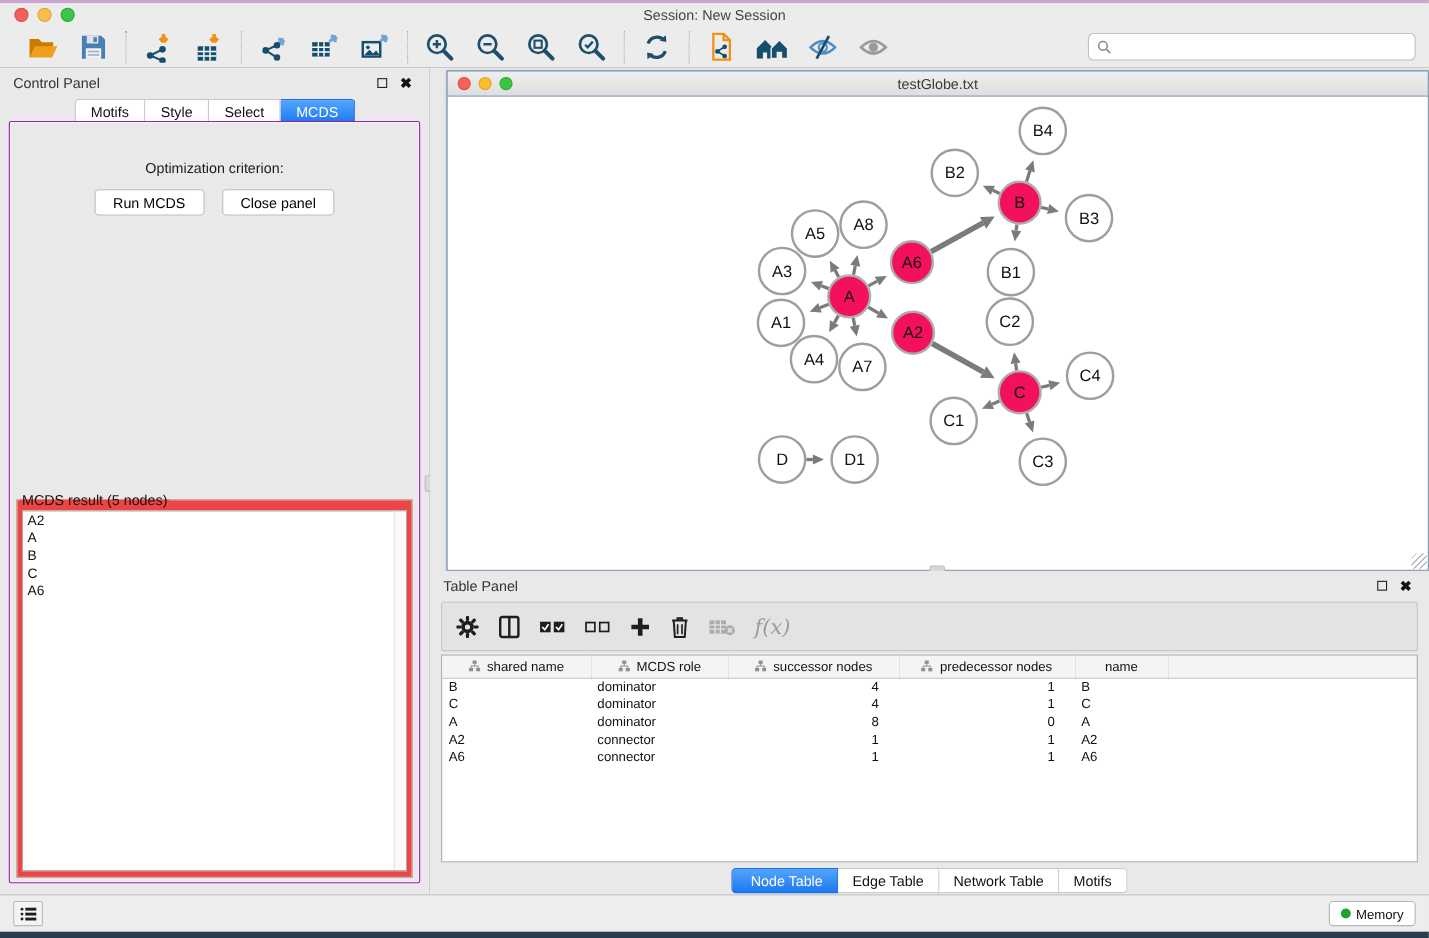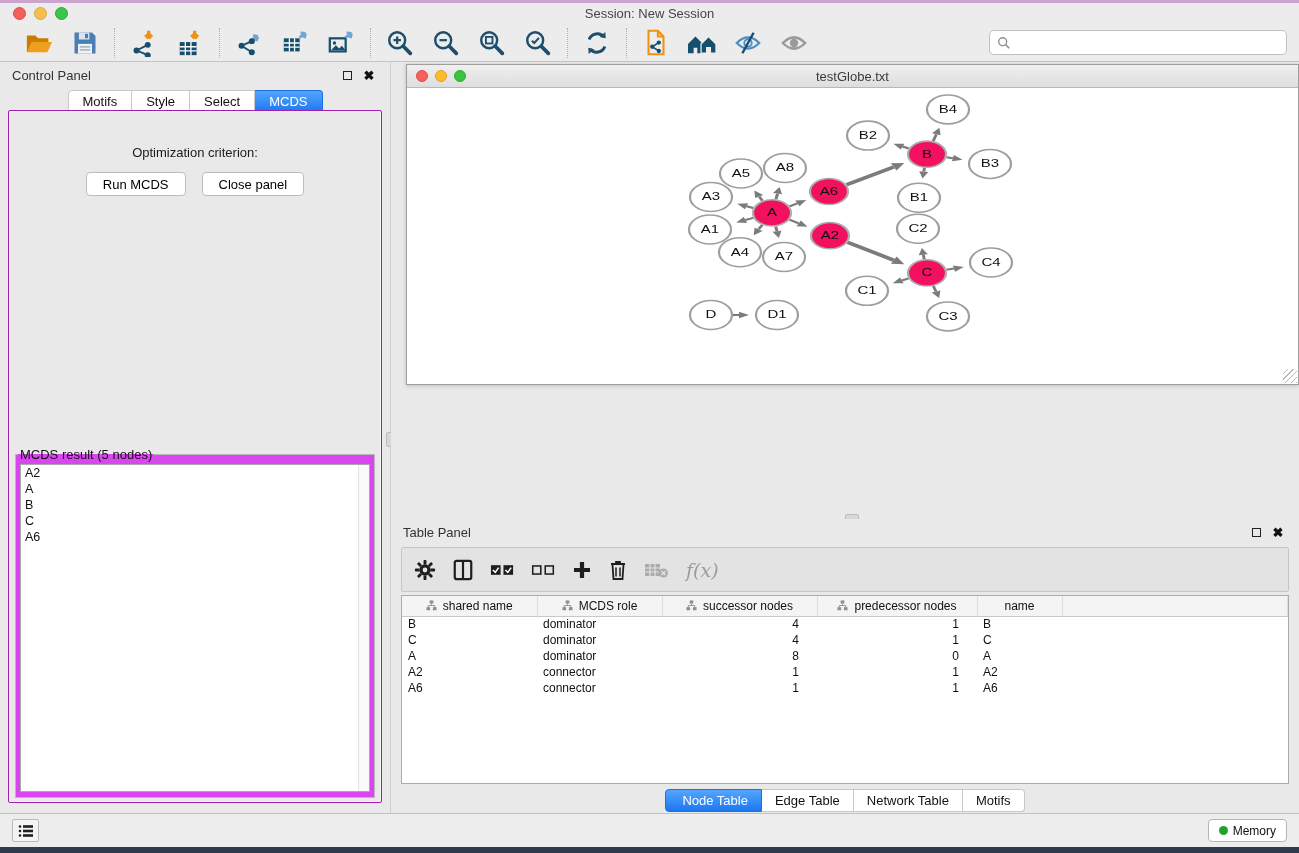--- a/index.html
+++ b/index.html
@@ -46,28 +46,28 @@
   .cp-tab:last-child { border-radius:0 4px 4px 0; }
   .cp-tab.sel { background:linear-gradient(#55A5FD,#1C78F0); color:#fff; border-color:#1C6FDE; }
   .cp-content { position:absolute; top:48px; left:8px; right:8px; bottom:10px; background:#E9E9E9; border:1px solid #a21caf; border-radius:2px; box-shadow:0 0 0 1px #F4F4F4 inset; padding-top:34px; }
   .cp-label { text-align:center; font-size:13px; color:#1a1a1a; margin-bottom:8px; }
   .cp-select { margin:0 auto; width:310px; height:24px; background:#fff; border:1px solid #B9B9B9; border-radius:4px; display:flex; align-items:center; position:relative; }
   .cp-select .sel-text { flex:1; padding-left:8px; font-size:13px; color:#111; white-space:nowrap; overflow:hidden; }
   .sel-stepper { width:19px; height:22px; margin-right:1px; border-radius:3px; background:linear-gradient(#6FB1FD,#1C78F0); display:flex; flex-direction:column; align-items:center; justify-content:center; gap:1px; }
   .sel-stepper span { color:#fff; font-size:7px; line-height:6px; }
   .cp-buttons { display:flex; justify-content:center; gap:16px; margin-top:12px; }
   .cp-btn { background:#fff; border:1px solid #BDBDBD; border-radius:4px; height:24px; padding:0 16px; font-size:13px; font-family:"Liberation Sans",sans-serif; color:#000000; }
-  .mcds-fieldset { position:absolute; left:6px; right:6px; top:336px; bottom:4px; border:1px solid #B9B9B9; background:#d946ef; }
+  .mcds-fieldset { position:absolute; left:6px; right:6px; top:336px; bottom:4px; border:1px solid #B9B9B9; background:#ef4444; }
   .mcds-fieldset legend { font-size:13px; color:#111; margin-left:2px; padding:0 2px; }
   .mcds-list { position:absolute; left:4px; right:4px; top:2px; bottom:5px; background:#fff; border:1px solid #A9A9A9; overflow:hidden; }
   .mcds-list .scroll { position:absolute; right:0; top:0; bottom:0; width:11px; background:#FAFAFA; border-left:1px solid #E3E3E3; }
   .mcds-item { font-size:12.5px; color:#111; padding:0 4px; line-height:16px; }
 
   
-  .net-window { position:absolute; left:15px; top:2px; right:0; height:321px; background:#3b82f6; border:1px solid #9E9E9E; box-shadow:0 1px 4px rgba(0,0,0,.18); }
+  .net-window { position:absolute; left:15px; top:2px; right:0; height:455px; background:#3b82f6; border:1px solid #9E9E9E; box-shadow:0 1px 4px rgba(0,0,0,.18); }
   .net-titlebar { height:23px; background:linear-gradient(#EFEFEF,#DEDEDE); border-bottom:1px solid #B8B8B8; display:flex; align-items:center; position:relative; }
   .net-lights { display:flex; gap:7px; margin-left:9px; }
   .net-light { width:12px; height:12px; border-radius:50%; }
   .net-title { position:absolute; left:0; right:0; text-align:center; font-size:13px; color:#3a3a3a; }
   .net-canvas { position:absolute; top:23px; left:0; right:0; bottom:0; background:#fff; }
   .net-canvas svg { width:100%; height:100%; display:block; }
   .resize-grip { position:absolute; right:1px; bottom:1px; width:14px; height:14px;
     background:repeating-linear-gradient(135deg, transparent 0 3px, #B9B9B9 3px 4px); }
 
   

